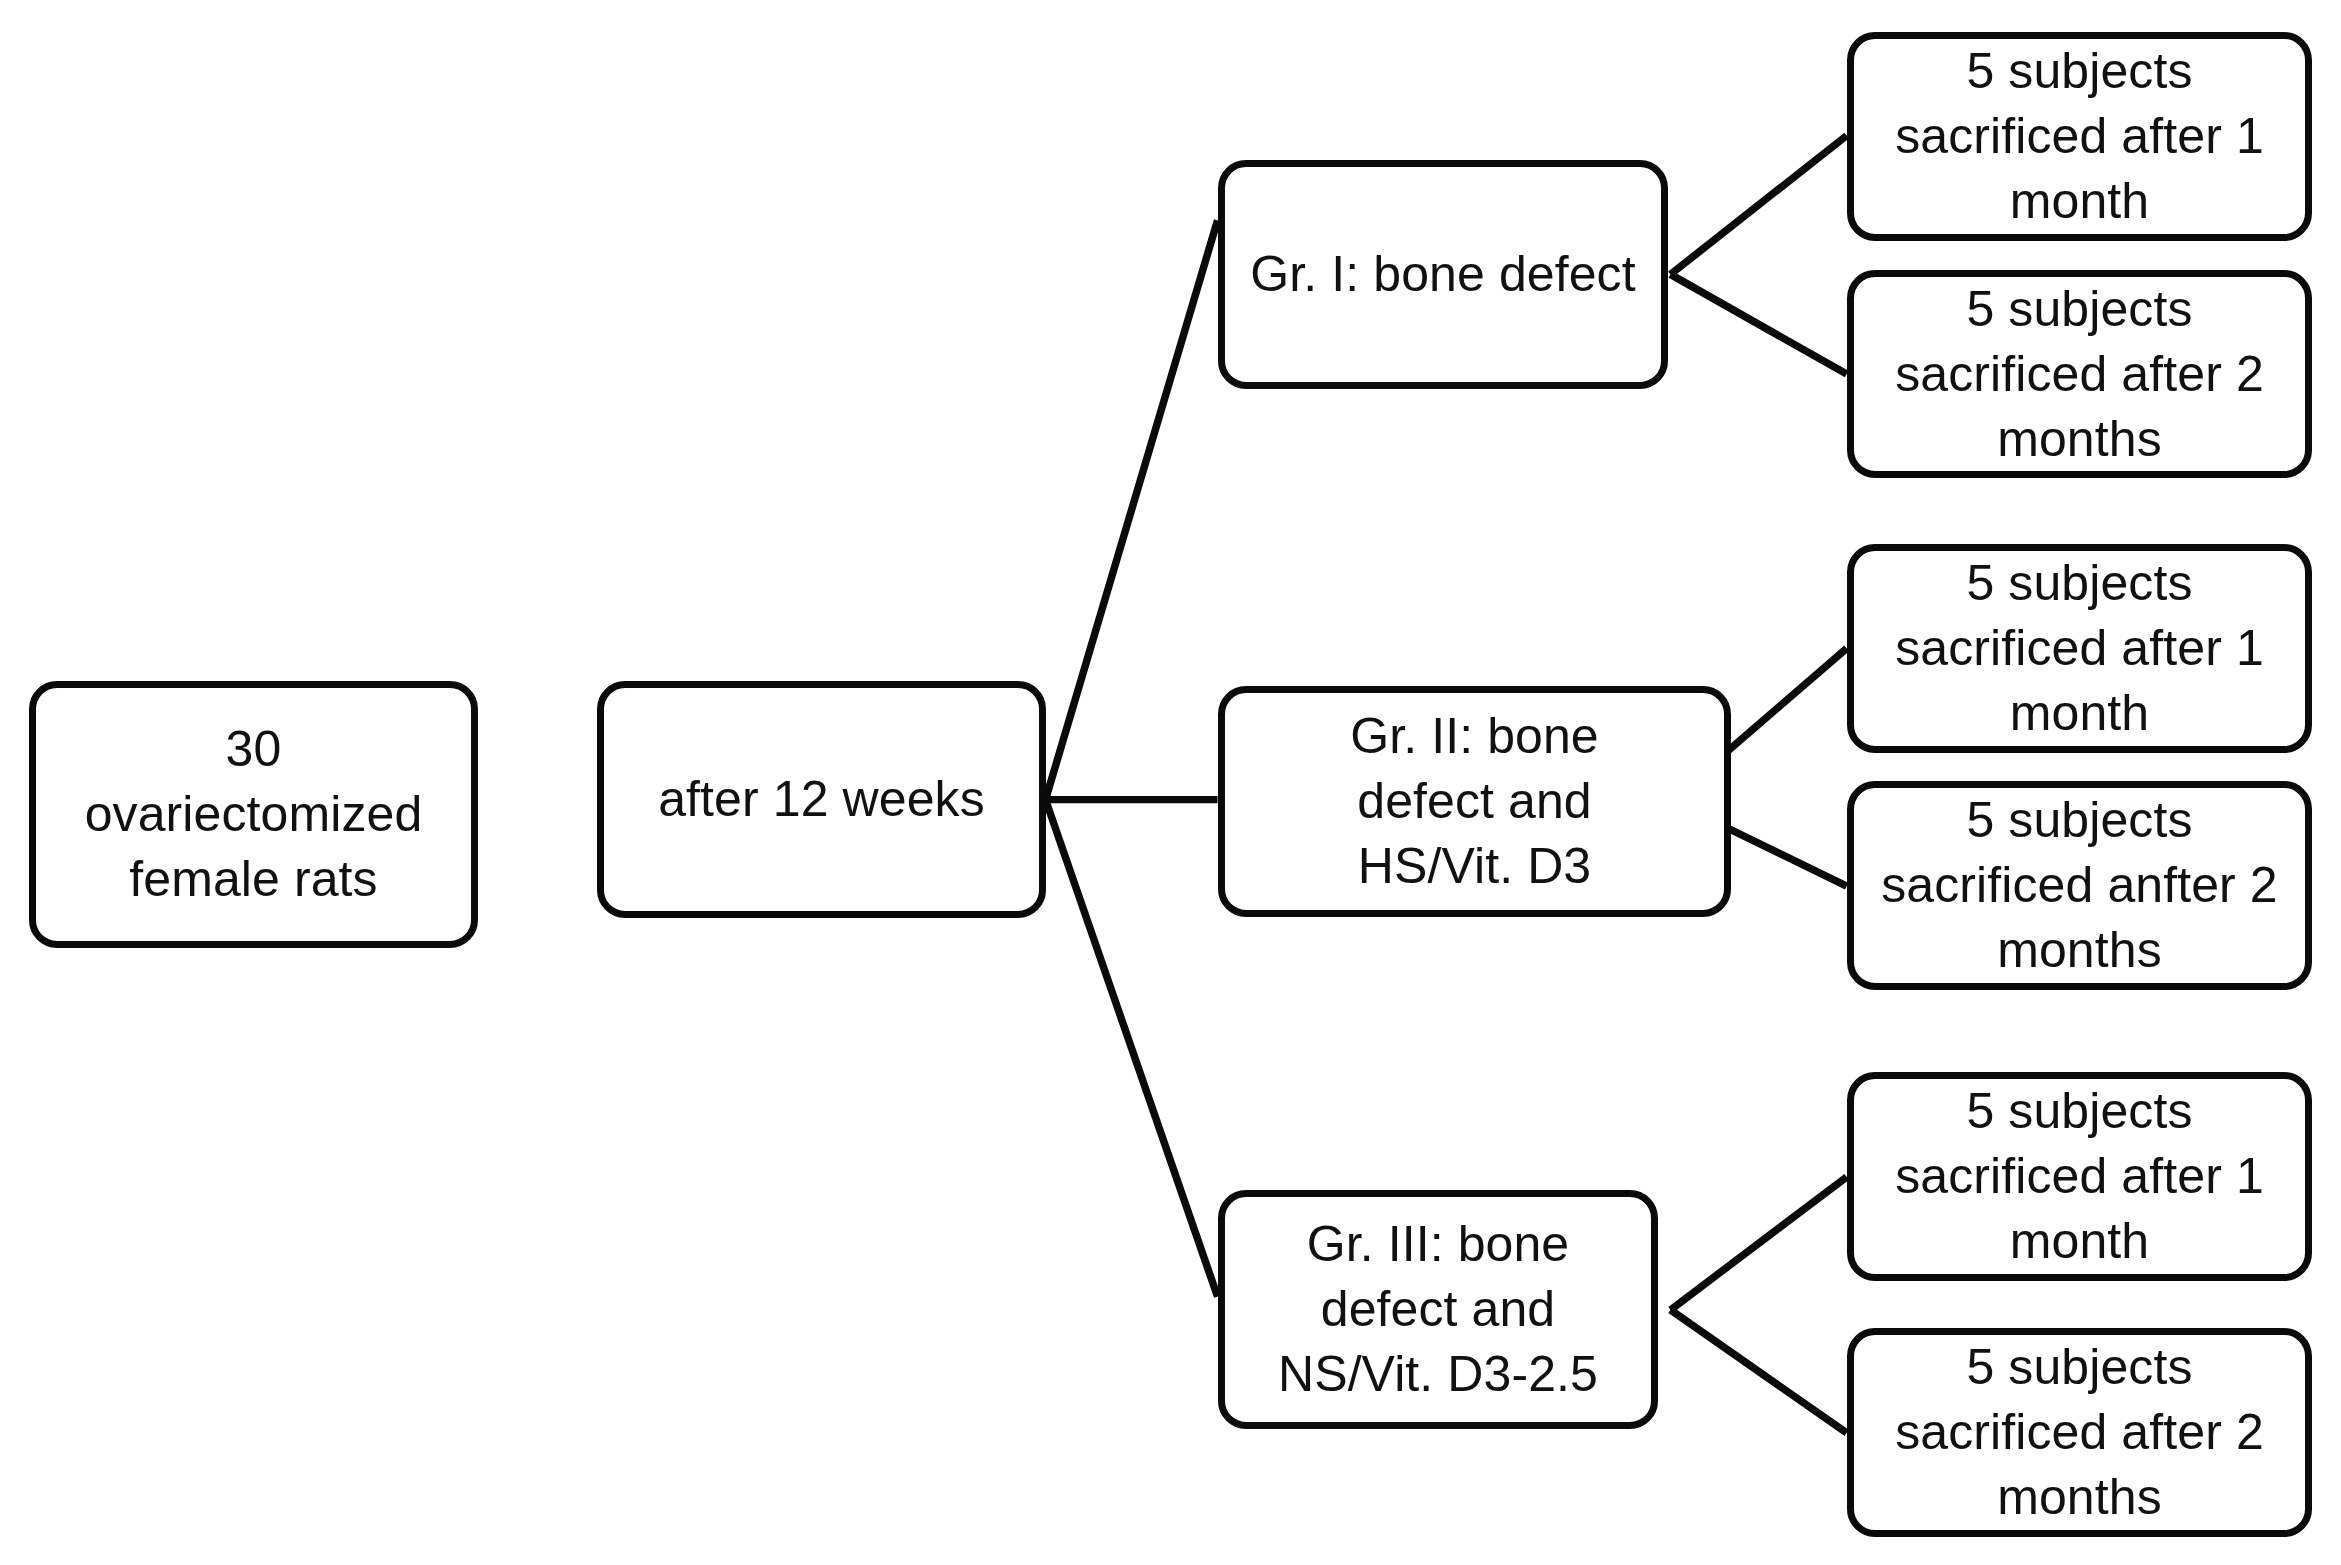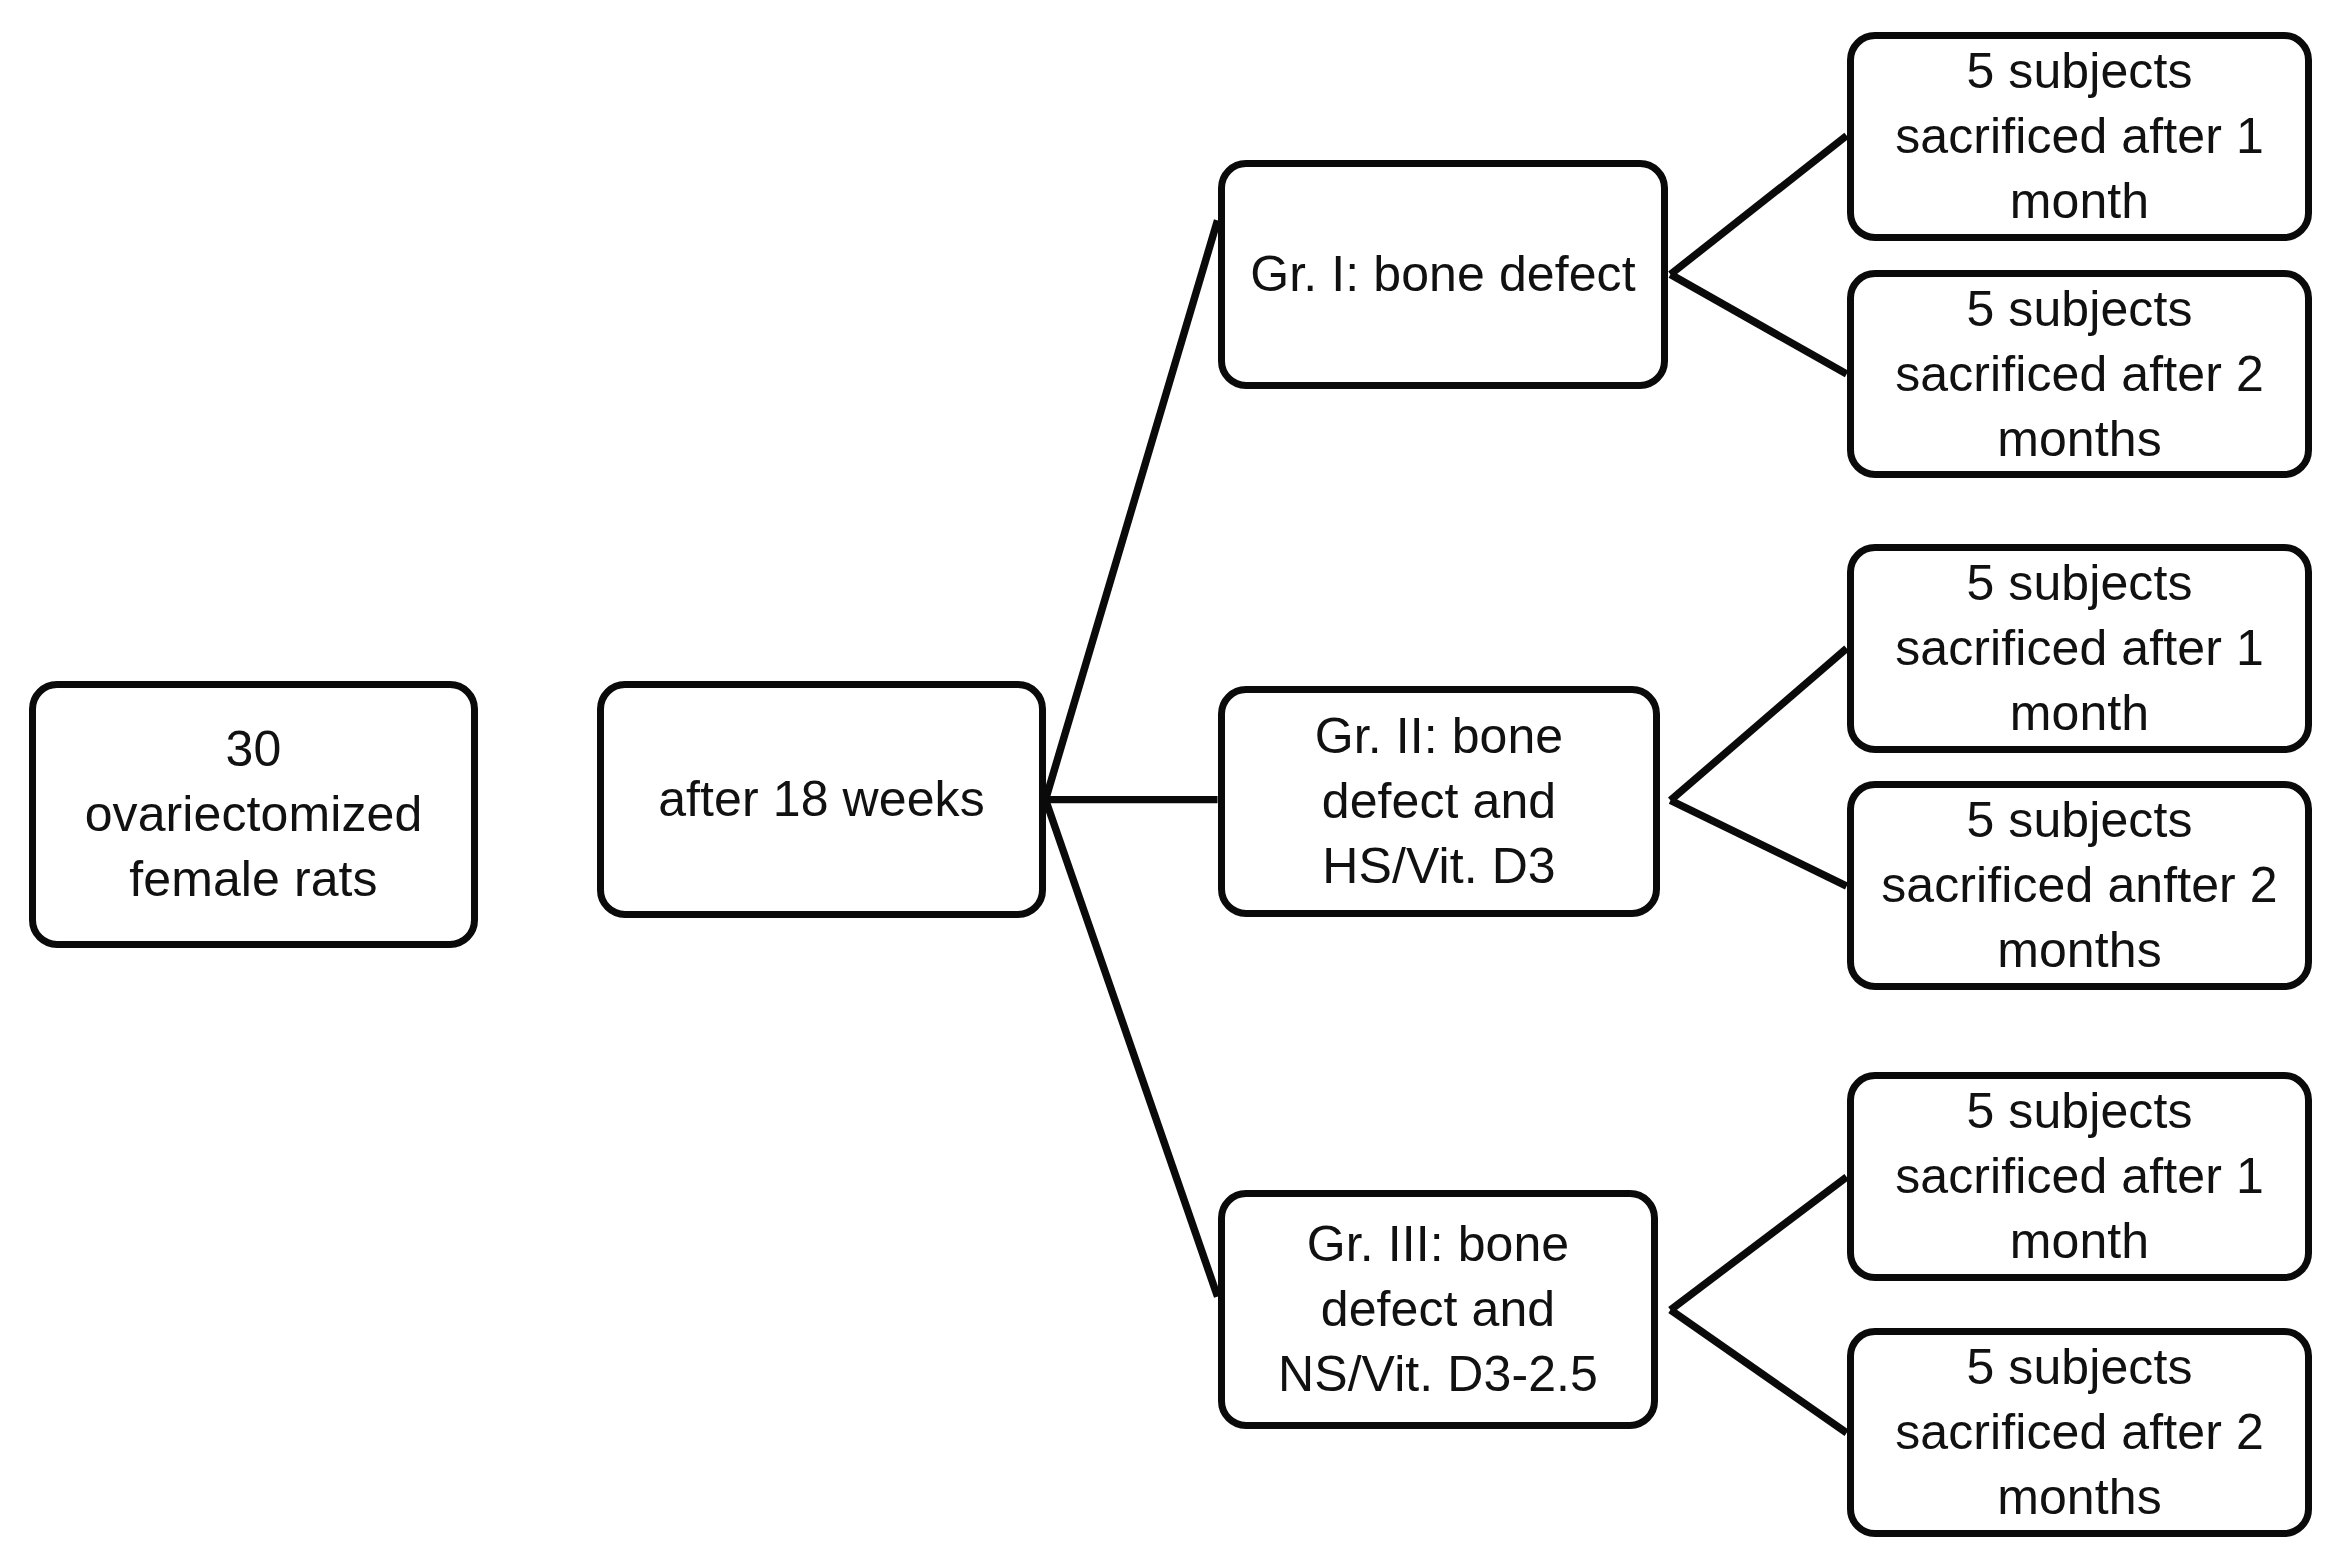--- a/index.html
+++ b/index.html
@@ -50,21 +50,21 @@
   }
 
   
   #node-cohort      { left: 29px;   top: 681px;  width: 449px; height: 267px; }
 
   
   #node-timepoint   { left: 597px;  top: 681px;  width: 449px; height: 237px; }
 
   
   #node-group-1     { left: 1218px; top: 160px;  width: 450px; height: 229px; }
-  #node-group-2     { left: 1218px; top: 686px;  width: 442px; height: 231px; }
+  #node-group-2     { left: 1218px; top: 686px;  width: 513px; height: 231px; }
   #node-group-3     { left: 1218px; top: 1190px; width: 440px; height: 239px; }
 
   
   #node-outcome-1   { left: 1847px; top: 32px;   width: 465px; height: 209px; }
   #node-outcome-2   { left: 1847px; top: 270px;  width: 465px; height: 208px; }
   #node-outcome-3   { left: 1847px; top: 544px;  width: 465px; height: 209px; }
   #node-outcome-4   { left: 1847px; top: 781px;  width: 465px; height: 209px; }
   #node-outcome-5   { left: 1847px; top: 1072px; width: 465px; height: 209px; }
   #node-outcome-6   { left: 1847px; top: 1328px; width: 465px; height: 209px; }
 </style>
@@ -91,21 +91,21 @@
     </g>
   </svg>
 
   <div class="node" id="node-cohort">
     <span class="label">30
 ovariectomized
 female rats</span>
   </div>
 
   <div class="node" id="node-timepoint">
-    <span class="label">after 18 weeks</span>
+    <span class="label">after 12 weeks</span>
   </div>
 
   <div class="node" id="node-group-1">
     <span class="label">Gr. I: bone defect</span>
   </div>
 
   <div class="node" id="node-group-2">
     <span class="label">Gr. II: bone
 defect and
 HS/Vit. D3</span>

